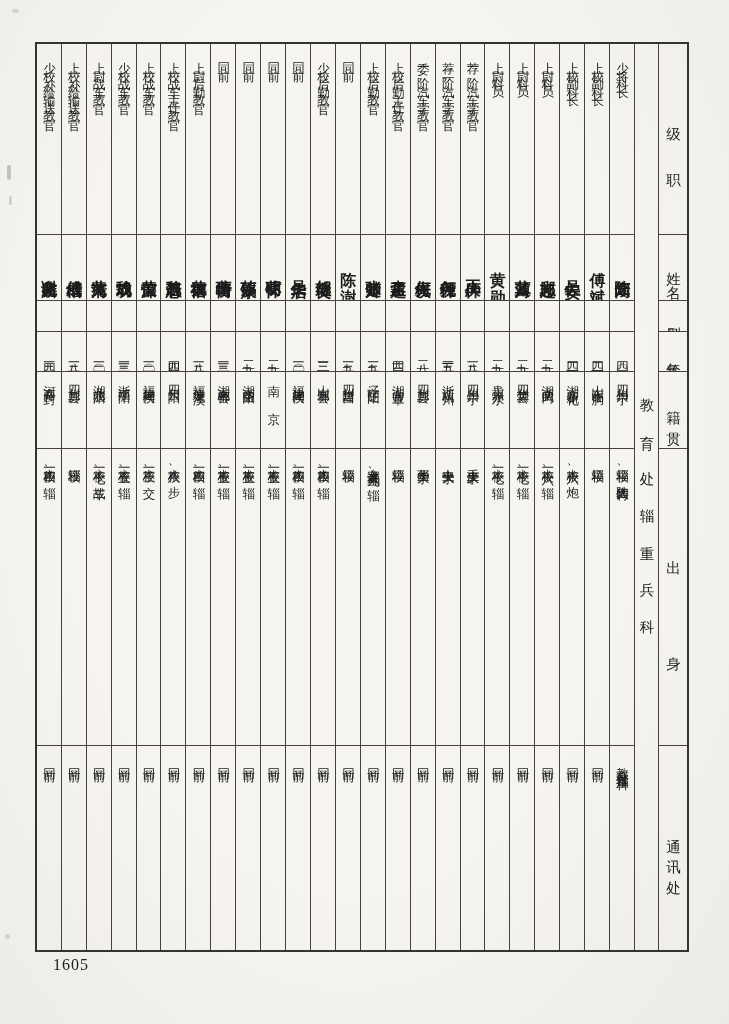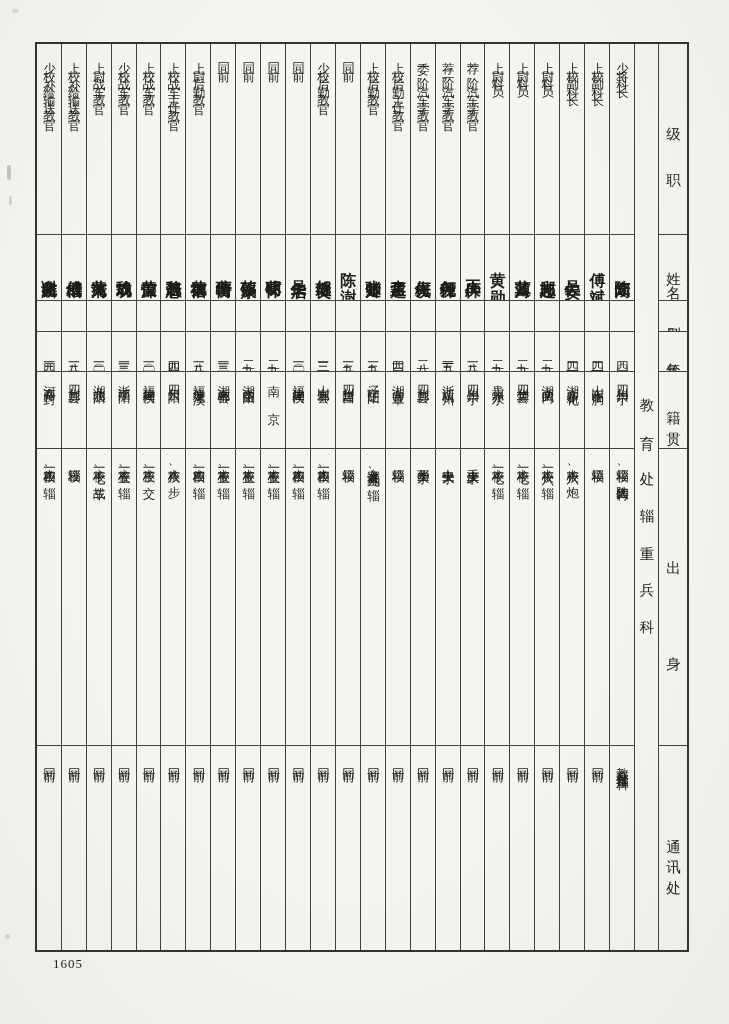--- a/index.html
+++ b/index.html
@@ -92,21 +92,21 @@
     align-items: center;
     justify-content: center;
   }
   .section-col .vtext { font-size: 14.5px; letter-spacing: 37px; margin-bottom: -37px; }
 
   
   .page-number {
     position: absolute;
     left: 53px;
     top: 956px;
-    font-size: 13px;
+    font-size: 16px;
     letter-spacing: 1px;
     color: #23211e;
   }
   .smudge { position: absolute; background: #5a574f; border-radius: 2px; }
   .smudge.s1 { left: 7px;  top: 165px; width: 4px; height: 15px; opacity: .30; }
   .smudge.s2 { left: 9px;  top: 196px; width: 3px; height: 9px;  opacity: .22; }
   .smudge.s3 { left: 5px;  top: 934px; width: 5px; height: 5px;  opacity: .18; }
   .smudge.s4 { left: 12px; top: 9px;   width: 7px; height: 4px;  opacity: .18; }
 </style>
 </head>

